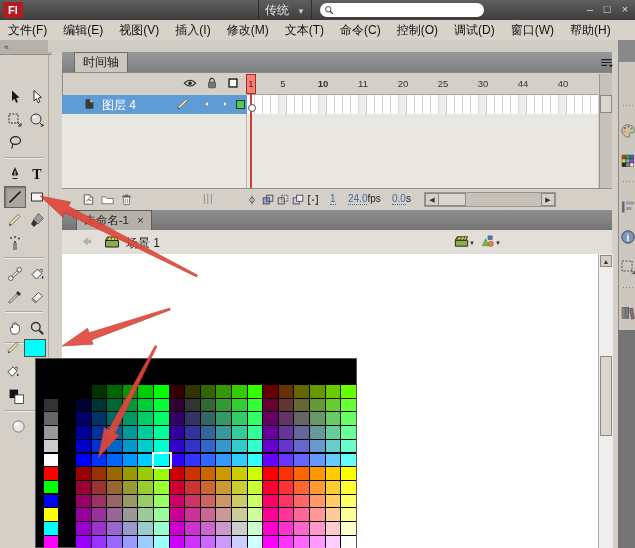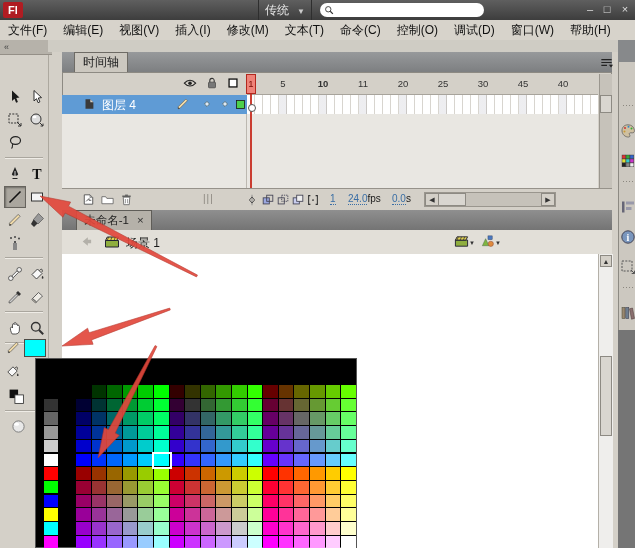--- a/index.html
+++ b/index.html
@@ -314,21 +314,21 @@
         </svg>
       </span>
   </div>
   <div class="abs ruler" id="ruler">
       <span class="rnum" style="left: 36px;">5</span>
       <span class="rnum" style="left: 76px; font-weight: bold;">10</span>
       <span class="rnum" style="left: 116px;">11</span>
       <span class="rnum" style="left: 156px;">20</span>
       <span class="rnum" style="left: 196px;">25</span>
       <span class="rnum" style="left: 236px;">30</span>
-      <span class="rnum" style="left: 276px;">45</span>
+      <span class="rnum" style="left: 276px;">44</span>
       <span class="rnum" style="left: 316px;">40</span>
     </div>
   <div class="abs layer-row">
     <span class="abs icw" style="left:20px;top:2px">
         <svg viewBox="0 0 16 16" width="14" height="14">
           <path d="M4 2.5h5.5L13 6v7.5H4z" fill="#3a3a3a"></path>
           <path d="M9.5 2.5L13 6H9.5z" fill="#d4d0c8"></path>
         </svg>
       </span>
     <span class="abs" style="left:40px;top:2px;font-size:12px">图层 4</span>

